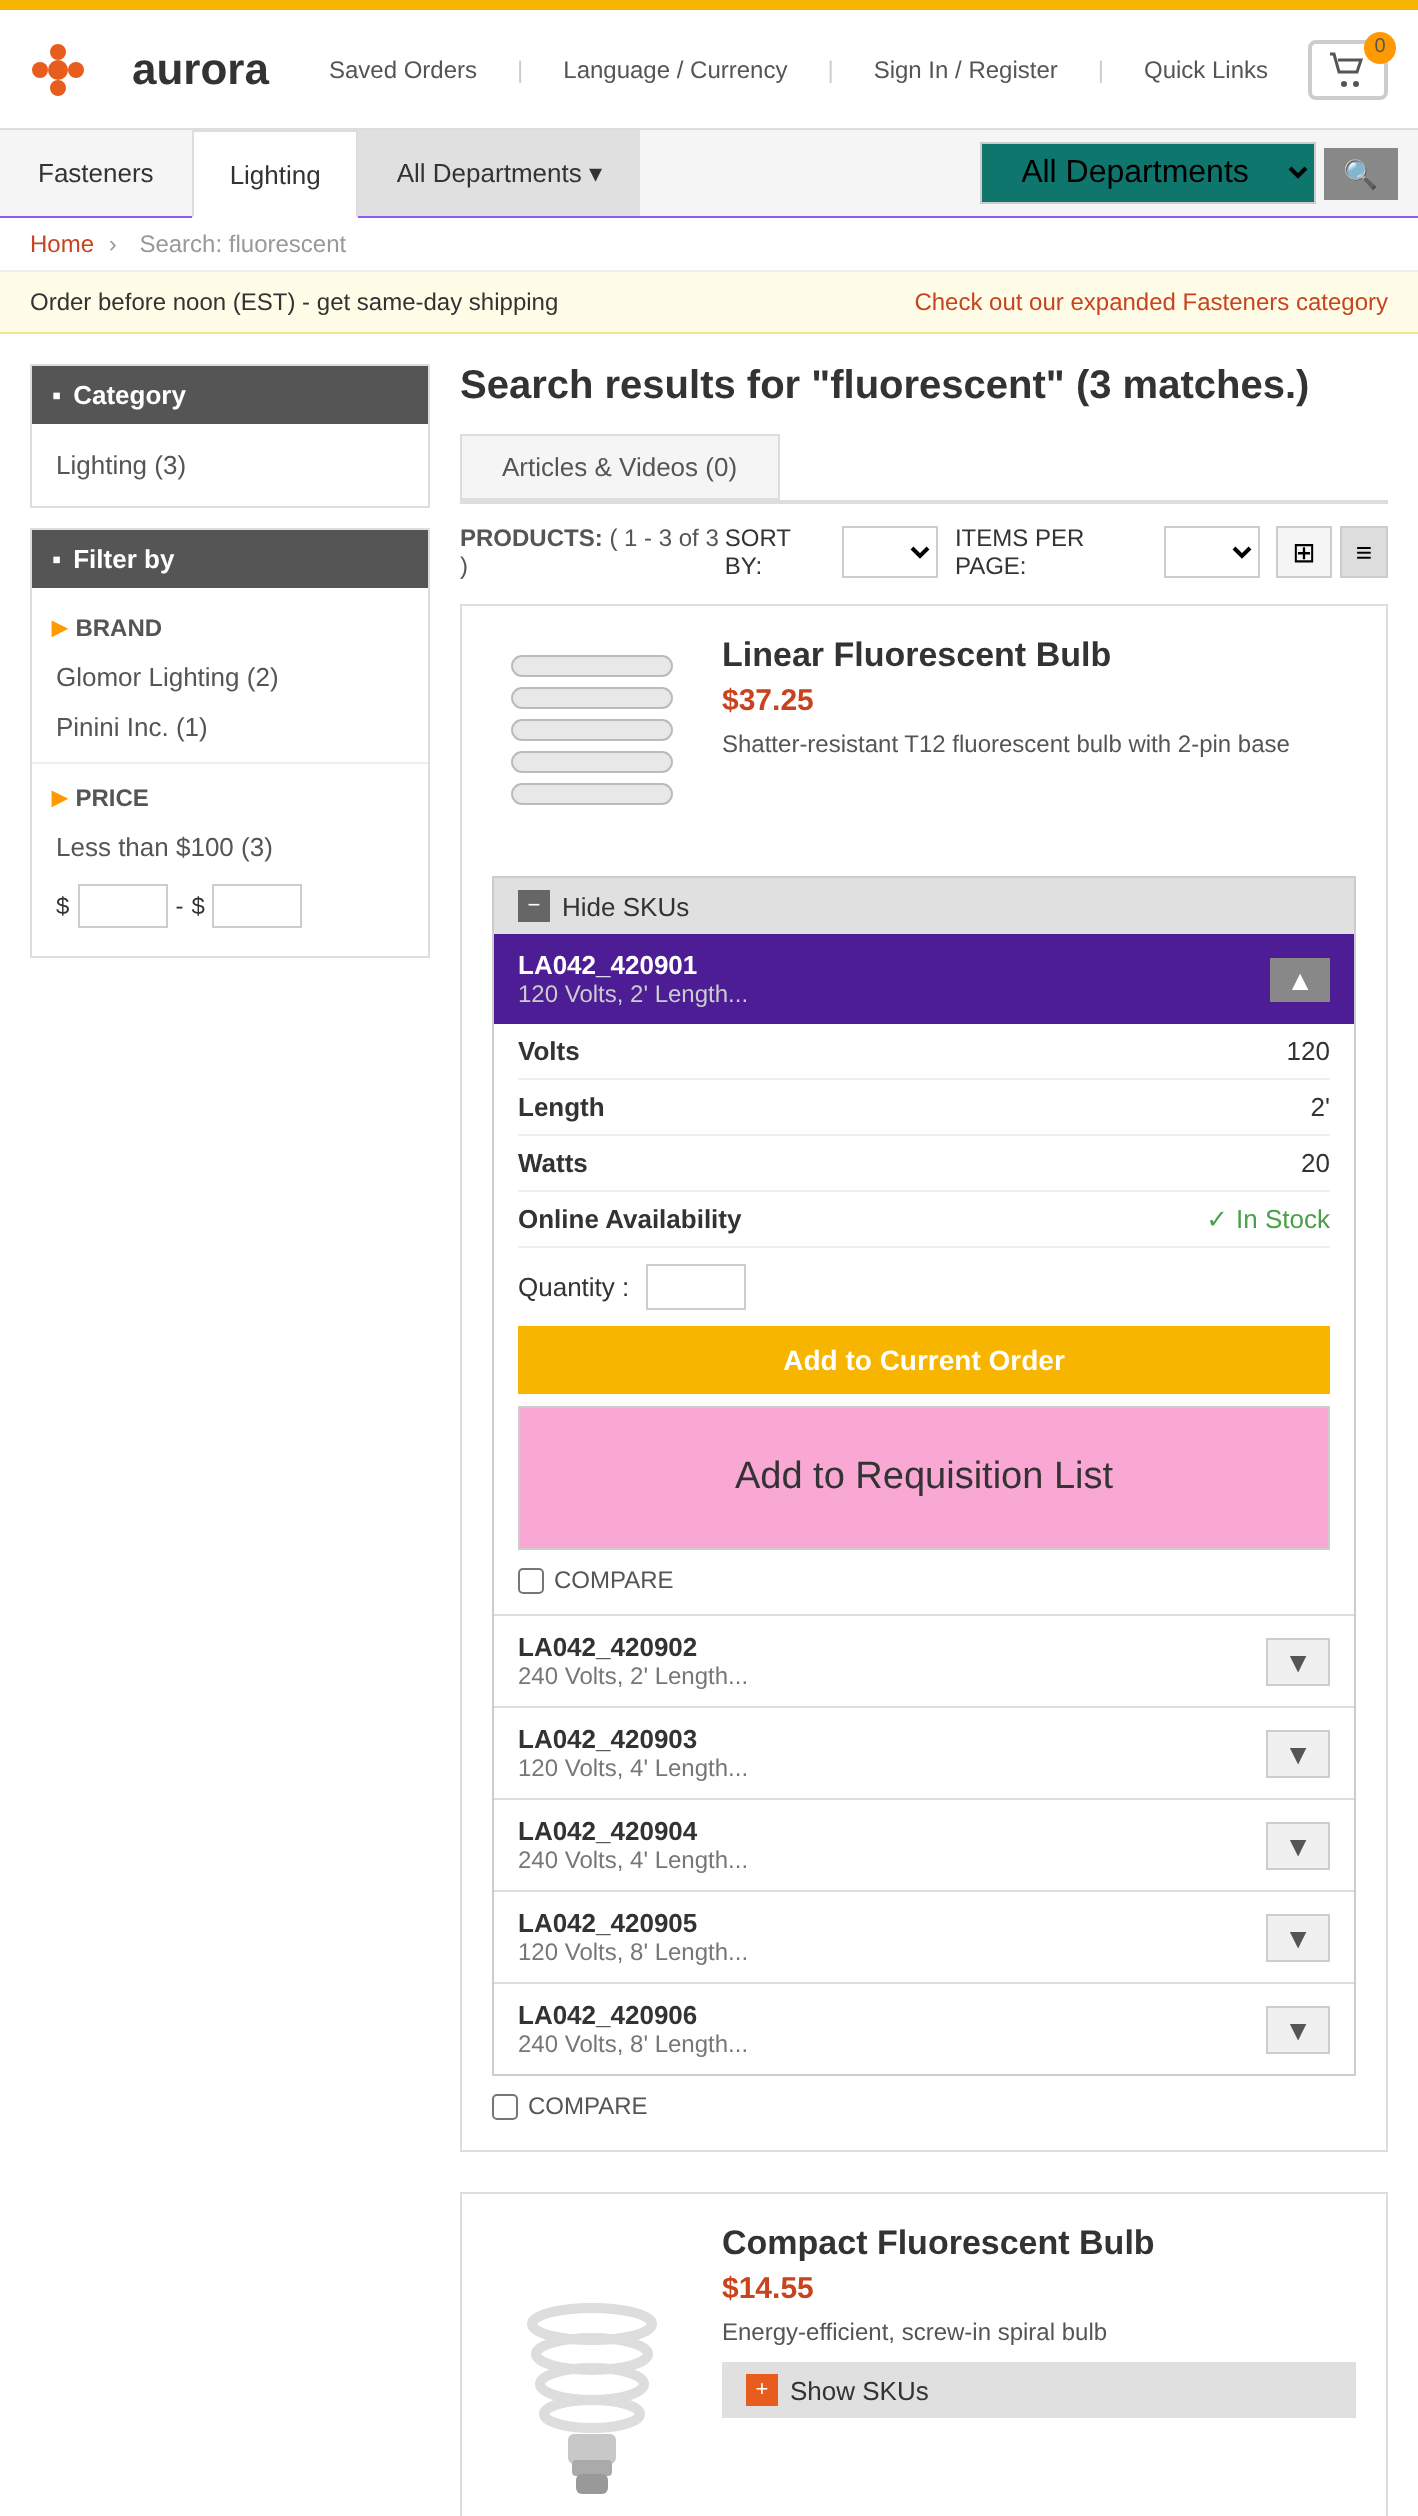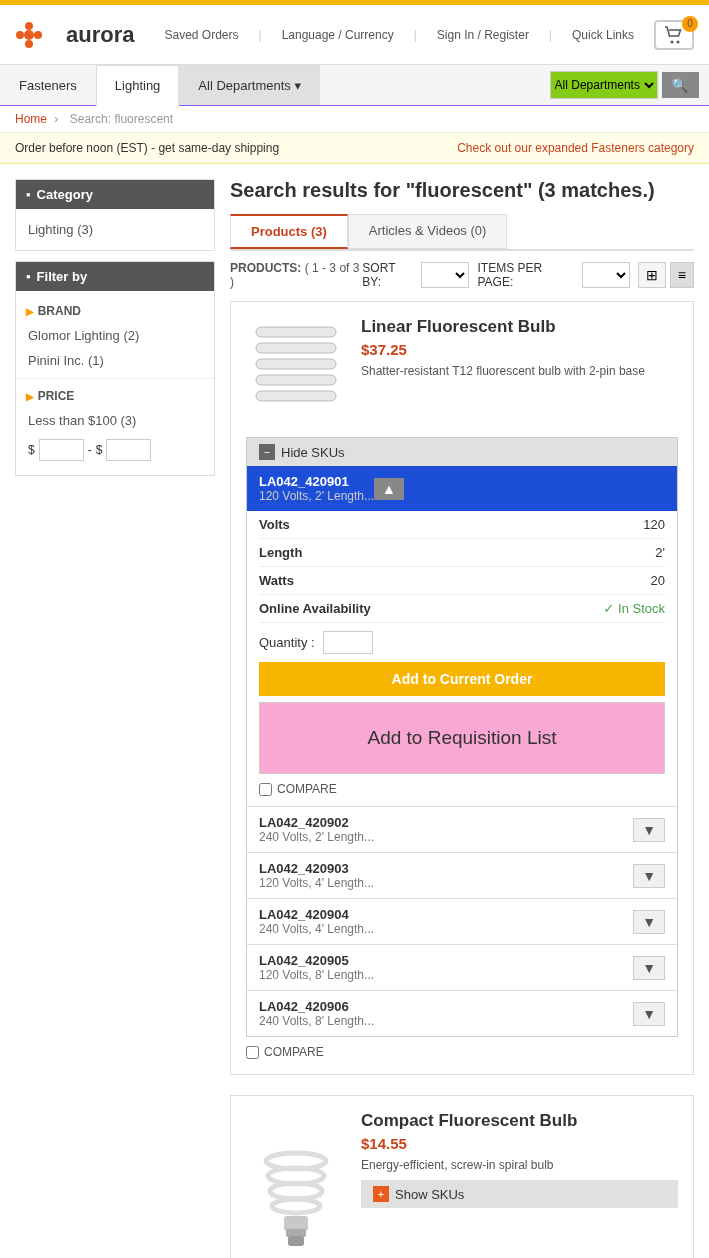--- a/index.html
+++ b/index.html
@@ -18,21 +18,21 @@
     
     .accent-bar { height: 5px; background: #f7b500; }
 
     
     .nav-bar { background: #f5f5f5; border-bottom: 1px solid #8b5cf6; display: flex; align-items: stretch; padding: 0; }
     .nav-tab { padding: 10px 18px; font-size: 13px; cursor: pointer; border: 1px solid transparent; background: none; color: #333; }
     .nav-tab.active { background: #fff; border: 1px solid #ddd; border-bottom: 1px solid #fff; margin-bottom: -1px; }
     .nav-tab.all-depts { background: #e0e0e0; }
     .search-area { margin-left: auto; display: flex; align-items: center; padding: 6px 10px; gap: 4px; }
     .search-input { border: 1px solid #ccc; padding: 5px 8px; font-size: 13px; width: 160px; }
-    .dept-select { border: 1px solid #ccc; padding: 5px 0; font-size: 12px; background: #84cc16; cursor: pointer; }
+    .dept-select { border: 1px solid #ccc; padding: 5px 16px; font-size: 16px; background: #0f766e; cursor: pointer; }
     .search-btn { background: #888; border: none; color: #fff; padding: 5px 10px; cursor: pointer; font-size: 14px; }
 
     
     .breadcrumb { padding: 6px 15px; font-size: 12px; background: #fff; border-bottom: 1px solid #eee; }
     .breadcrumb a { color: #c8431e; text-decoration: none; }
     .breadcrumb span { color: #999; margin: 0 4px; }
 
     
     .promo-bar { background: #fffde8; border-bottom: 1px solid #f0e68c; padding: 8px 15px; display: flex; justify-content: space-between; font-size: 12px; }
     .promo-bar .promo-left { color: #333; }
@@ -82,21 +82,21 @@
     .compare-row { display: flex; align-items: center; gap: 5px; font-size: 12px; color: #555; margin-top: 8px; }
     .compare-row input[type="checkbox"] { cursor: pointer; }
 
     
     .sku-section { border: 1px solid #ccc; margin-top: 10px; }
     .sku-toggle-bar { background: #e0e0e0; padding: 6px 12px; display: flex; align-items: center; gap: 6px; cursor: pointer; font-size: 13px; color: #333; }
     .sku-toggle-icon { background: #666; color: #fff; width: 16px; height: 16px; display: flex; align-items: center; justify-content: center; font-size: 11px; cursor: pointer; }
 
     
     .sku-expanded { background: #5a5a5a; color: #fff; }
-    .sku-expanded-header { display: flex; justify-content: flex-start; align-items: center; padding: 8px 12px; background: #1d4ed8; }
+    .sku-expanded-header { display: flex; justify-content: space-between; align-items: center; padding: 8px 12px; background: #4c1d95; }
     .sku-expanded-id { font-weight: bold; font-size: 13px; }
     .sku-expanded-sub { font-size: 12px; color: #ccc; }
     .sku-collapse-btn { background: #888; border: none; color: #fff; padding: 3px 8px; cursor: pointer; font-size: 14px; }
 
     .sku-details { background: #fff; color: #333; padding: 0 12px 10px 12px; }
     .sku-detail-row { display: flex; justify-content: space-between; padding: 6px 0; border-bottom: 1px solid #eee; font-size: 13px; }
     .sku-detail-row:last-child { border-bottom: none; }
     .sku-detail-label { color: #333; font-weight: bold; }
     .sku-detail-value { color: #333; }
     .in-stock { color: #4a9f4a; display: flex; align-items: center; gap: 4px; }
@@ -220,21 +220,20 @@
           </div>
         </div>
       </div>
     </div>
   </div>
 
   <div class="content">
     <h1 class="search-title">Search results for "fluorescent" (3 matches.)</h1>
 
     <div class="result-tabs">
-      <div class="result-tab active">Products (3)</div>
       <div class="result-tab">Articles &amp; Videos (0)</div>
     </div>
 
     <div class="sort-bar">
       <div class="sort-bar-left">
         <strong>PRODUCTS:</strong>
         <span> ( </span>
         <span>1 - 3 of 3</span>
         <span> ) </span>
       </div>

